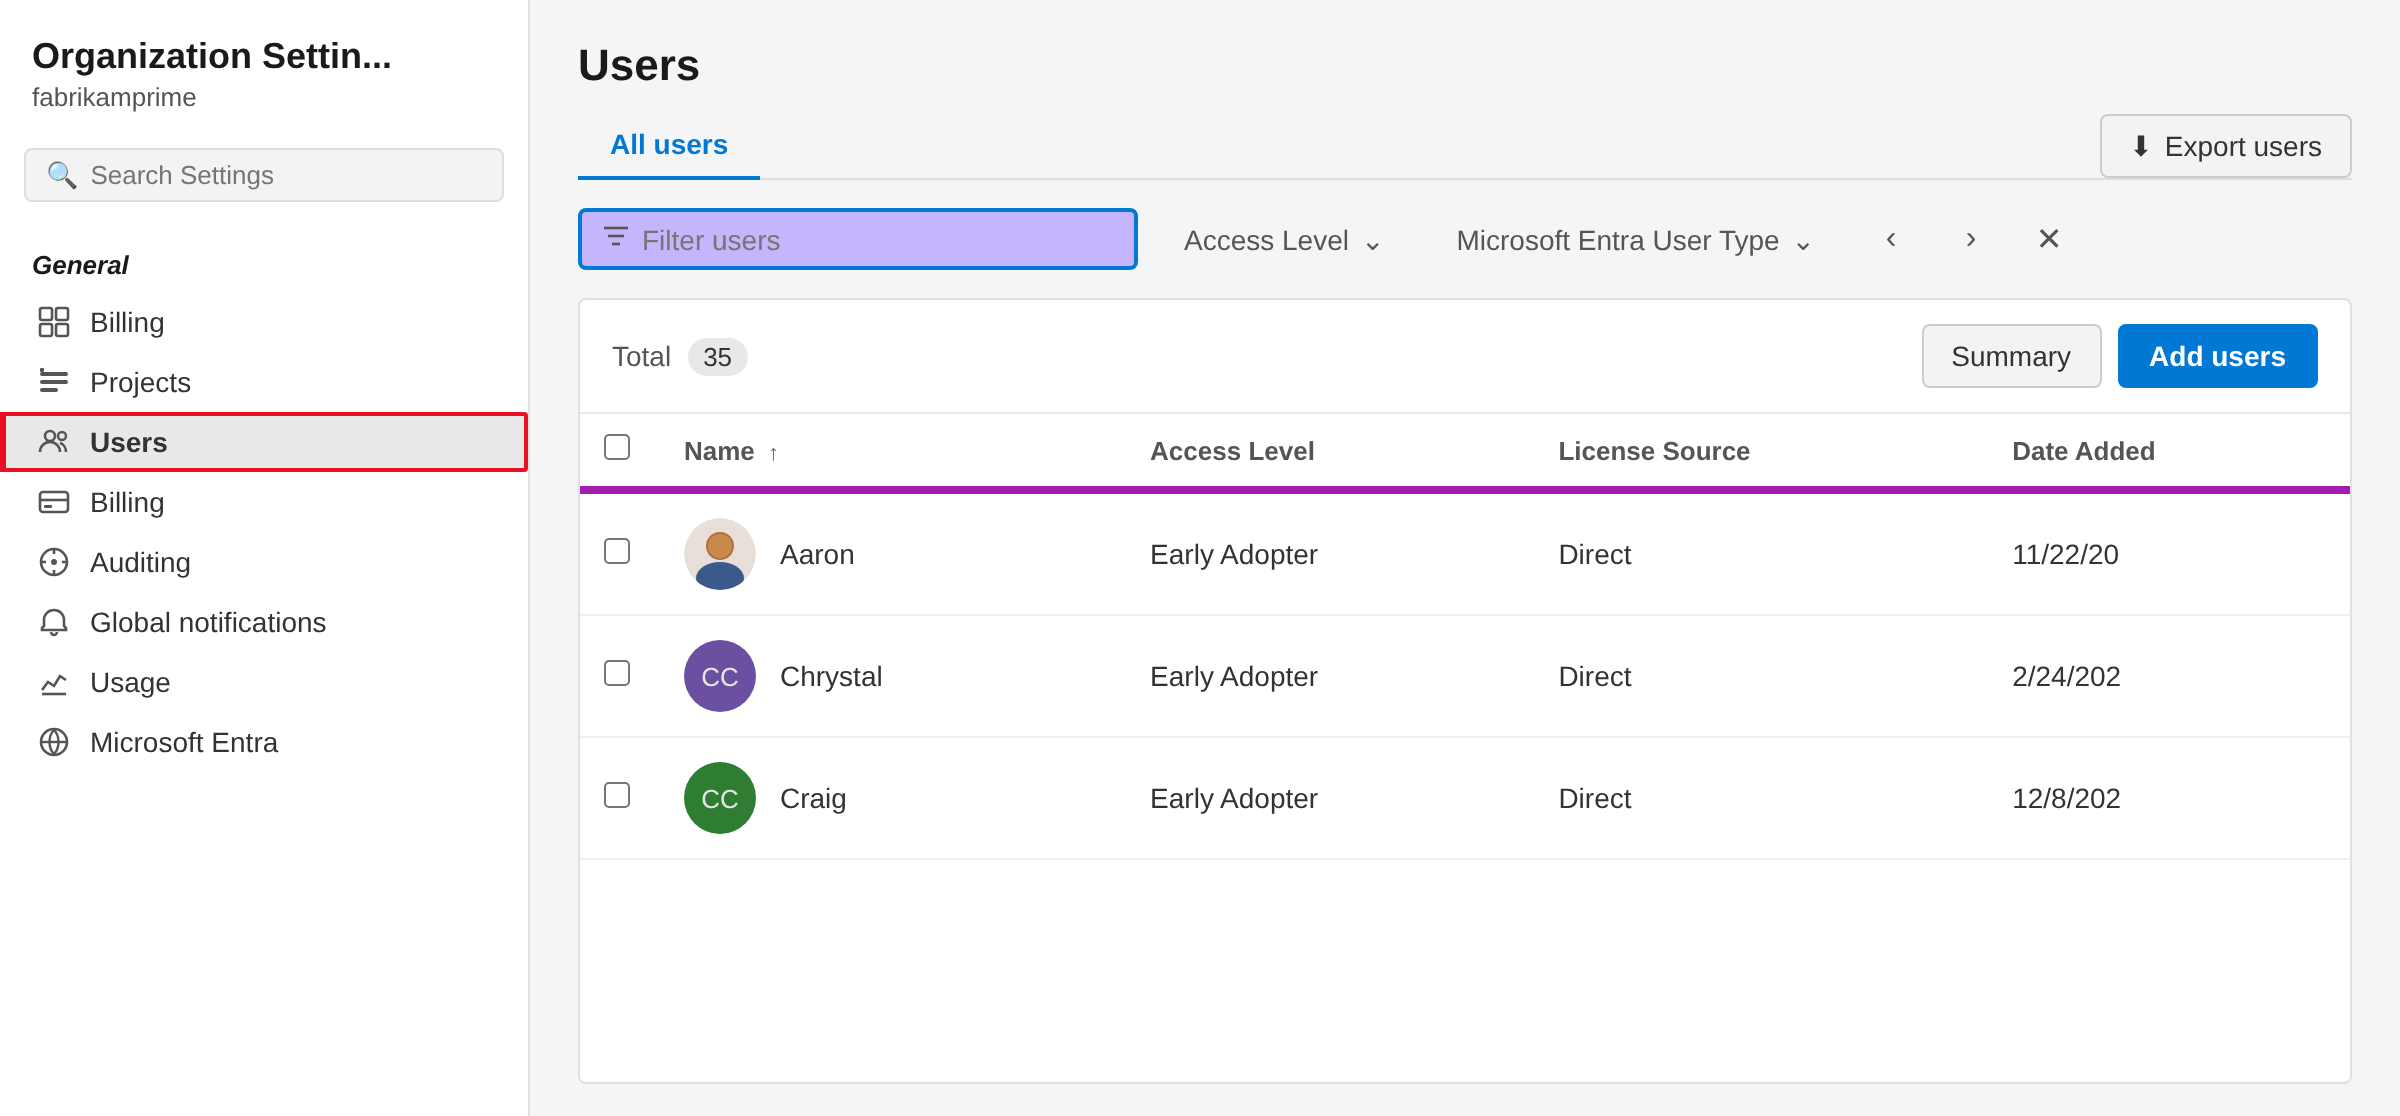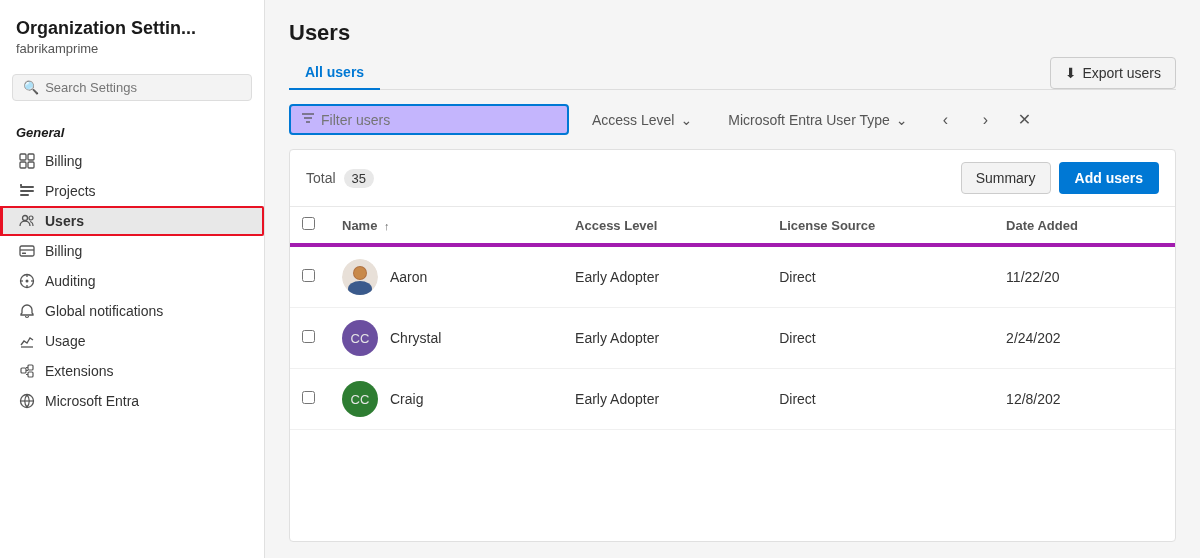--- a/index.html
+++ b/index.html
@@ -418,33 +418,20 @@
   <div class="sidebar-item">
     <span class="icon-svg">
       <svg width="16" height="16" viewBox="0 0 16 16" fill="none">
         <path d="M2 12 L5 8 L8 10 L11 5 L14 7" stroke="#555" stroke-width="1.3" fill="none"></path>
         <line x1="2" y1="14" x2="14" y2="14" stroke="#555" stroke-width="1.3"></line>
       </svg>
     </span>
     <span class="item-label">Usage</span>
   </div>
 
-  <div class="sidebar-item">
-    <span class="icon-svg">
-      <svg width="16" height="16" viewBox="0 0 16 16" fill="none">
-        <rect x="2" y="5" width="5" height="5" rx="1" stroke="#555" stroke-width="1.2" fill="none"></rect>
-        <rect x="9" y="2" width="5" height="5" rx="1" stroke="#555" stroke-width="1.2" fill="none"></rect>
-        <rect x="9" y="9" width="5" height="5" rx="1" stroke="#555" stroke-width="1.2" fill="none"></rect>
-        <line x1="7" y1="7.5" x2="9" y2="7.5" stroke="#555" stroke-width="1.2"></line>
-        <line x1="9" y1="4.5" x2="7" y2="4.5" stroke="#555" stroke-width="1.2"></line>
-        <line x1="9" y1="11.5" x2="7" y2="11.5" stroke="#555" stroke-width="1.2"></line>
-      </svg>
-    </span>
-    <span class="item-label">Extensions</span>
-  </div>
 
   <div class="sidebar-item">
     <span class="icon-svg">
       <svg width="16" height="16" viewBox="0 0 16 16" fill="none">
         <circle cx="8" cy="8" r="6.5" stroke="#555" stroke-width="1.3" fill="none"></circle>
         <path d="M8 2 C5 5 5 11 8 14" stroke="#555" stroke-width="1.2" fill="none"></path>
         <path d="M8 2 C11 5 11 11 8 14" stroke="#555" stroke-width="1.2" fill="none"></path>
         <line x1="1.5" y1="8" x2="14.5" y2="8" stroke="#555" stroke-width="1.2"></line>
       </svg>
     </span>

